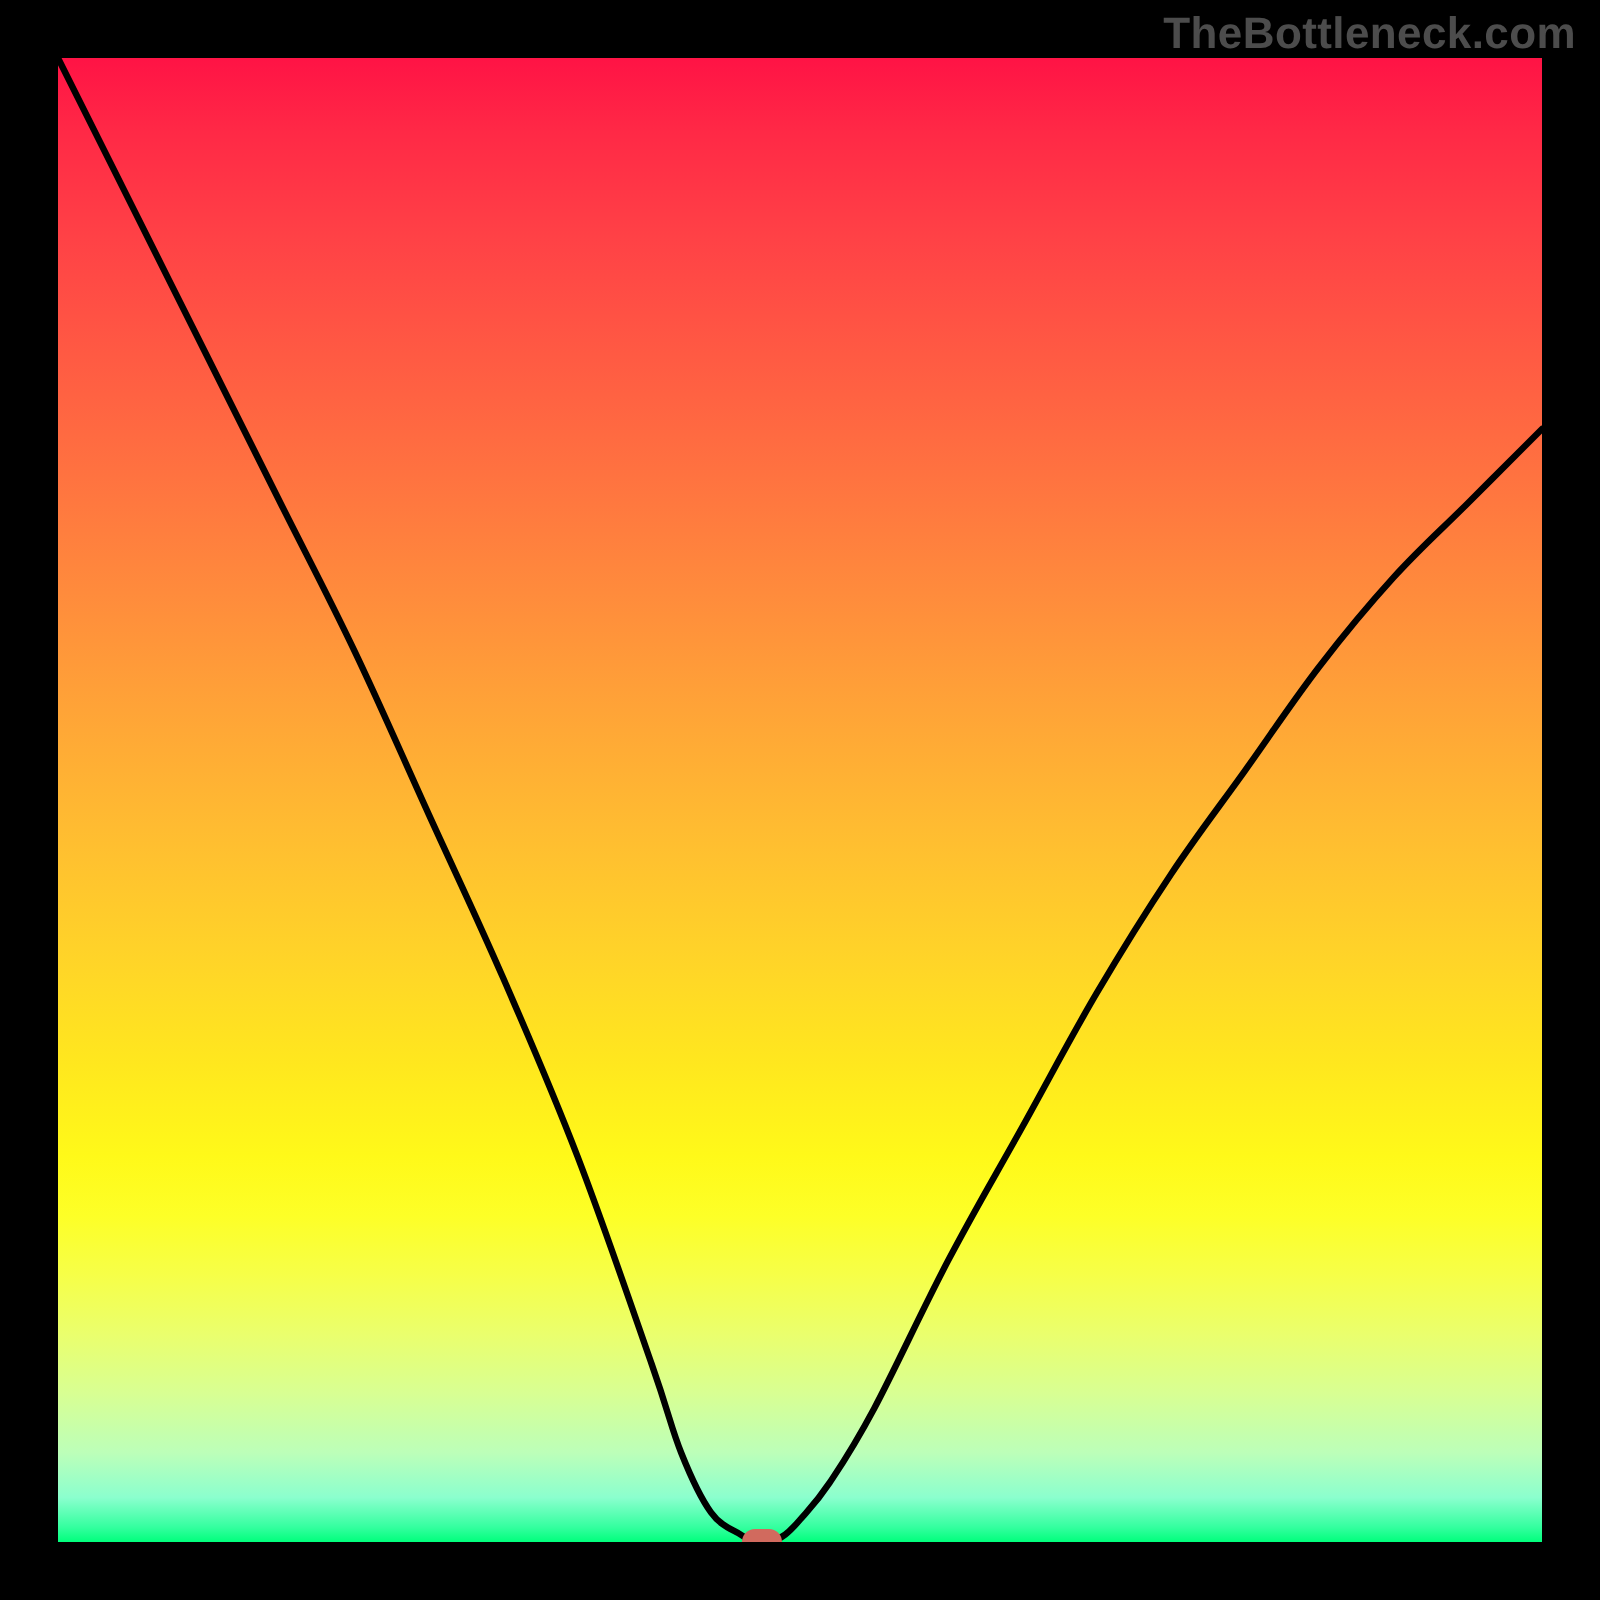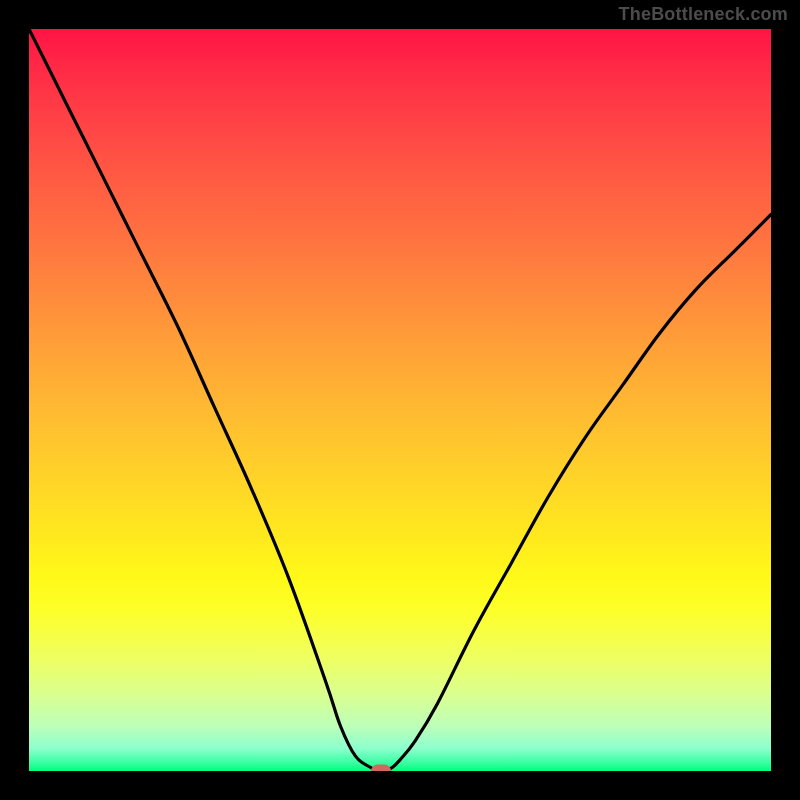--- a/index.html
+++ b/index.html
@@ -17,21 +17,21 @@
     left: 0;
     width: 800px;
     height: 800px;
     background: #000;
   }
   .watermark {
     position: absolute;
     top: 4px;
     right: 12px;
     color: #4c4c4c;
-    font-size: 18px;
+    font-size: 22px;
     font-weight: 600;
     letter-spacing: 0.2px;
     z-index: 10;
   }
   .plot {
     position: absolute;
     top: 29px;
     left: 29px;
     width: 742px;
     height: 742px;

